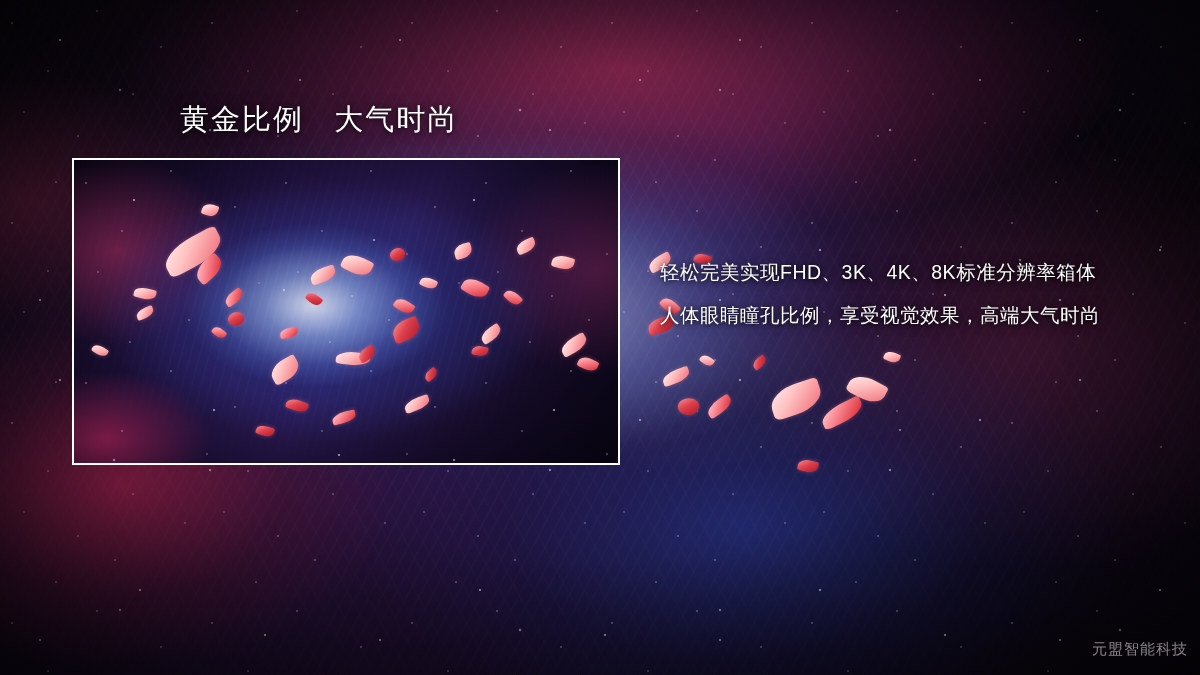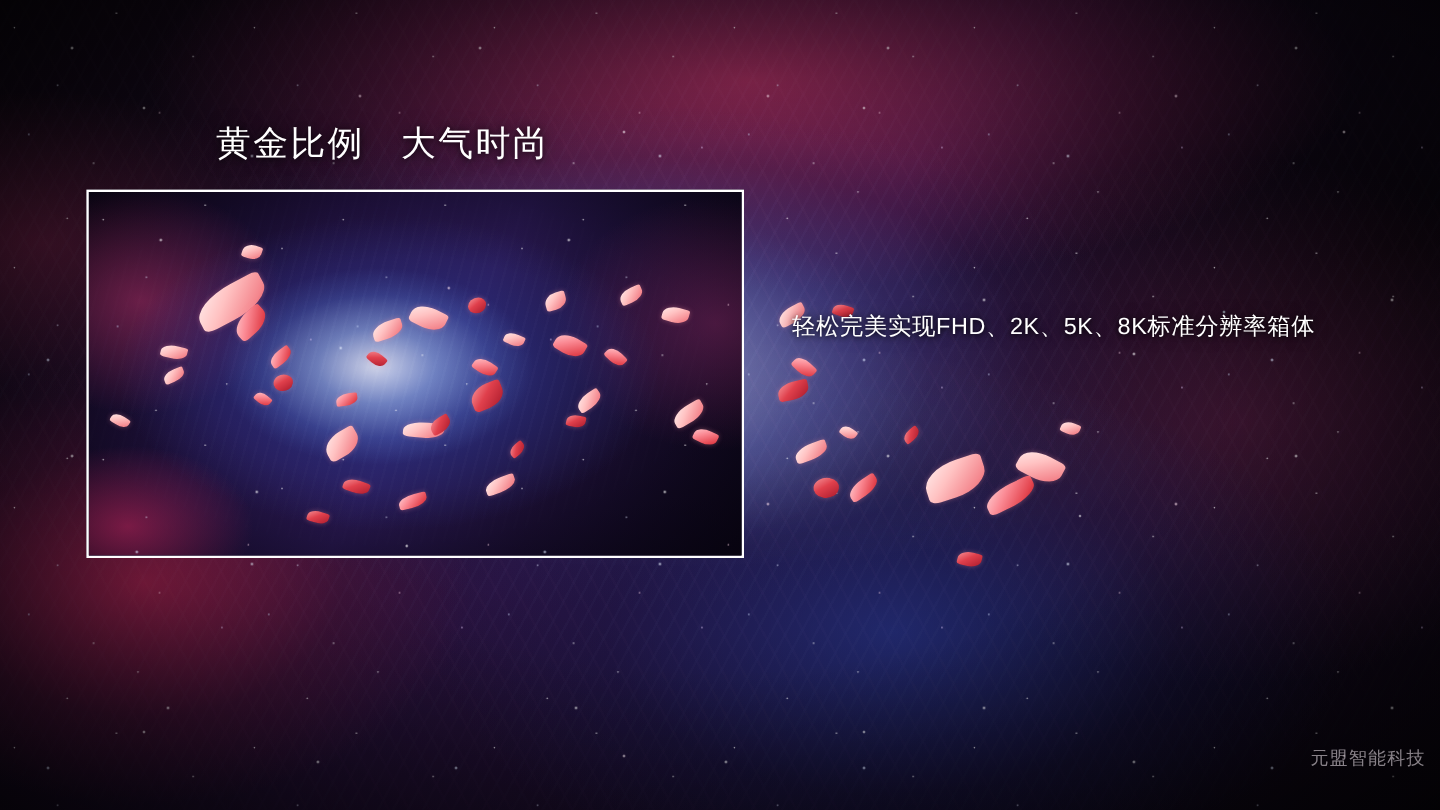--- a/index.html
+++ b/index.html
@@ -115,21 +115,21 @@
     position:absolute; left:180px; top:100px;
     font-size:29px; letter-spacing:2px; color:#ffffff; white-space:pre;
     text-shadow:0 1px 5px rgba(0,0,0,.75), 0 0 14px rgba(0,0,0,.5);
   }
   #body-text { position:absolute; left:660px; top:251px; }
   #body-text .line {
     font-size:19.5px; line-height:43px; color:#ffffff; letter-spacing:.5px;
     white-space:pre; text-shadow:0 1px 4px rgba(0,0,0,.85), 0 0 12px rgba(0,0,0,.55);
   }
   #watermark {
-    position:absolute; right:12px; bottom:33px;
+    position:absolute; right:12px; bottom:16px;
     font-size:15px; color:rgba(216,206,214,0.62); letter-spacing:1px; white-space:pre;
   }
 </style>
 </head>
 <body>
 
 <div id="slide">
 
   <div class="bg-layer bg-base"></div>
   <div class="bg-layer bg-wisp"></div>
@@ -194,18 +194,19 @@
         <div class="petal pale" style="left: 486px; top: 178px; width: 28px; height: 14px; transform: rotate(-30deg);"></div>
         <div class="petal " style="left: 504px; top: 198px; width: 20px; height: 12px; transform: rotate(26deg);"></div>
         <div class="petal deep" style="left: 350px; top: 210px; width: 14px; height: 9px; transform: rotate(-40deg);"></div>
         <div class="petal deep" style="left: 182px; top: 266px; width: 18px; height: 10px; transform: rotate(18deg);"></div>
       </div>
   </div>
 
   <div id="title">黄金比例   大气时尚</div>
 
   <div id="body-text">
-    <div class="line">轻松完美实现FHD、2K、5K、8K标准分辨率箱体</div>
+    <div class="line">轻松完美实现FHD、3K、4K、8K标准分辨率箱体</div>
+    <div class="line">人体眼睛瞳孔比例，享受视觉效果，高端大气时尚</div>
   </div>
 
   <div id="watermark">元盟智能科技</div>
 
 </div>
 
 </body></html>

